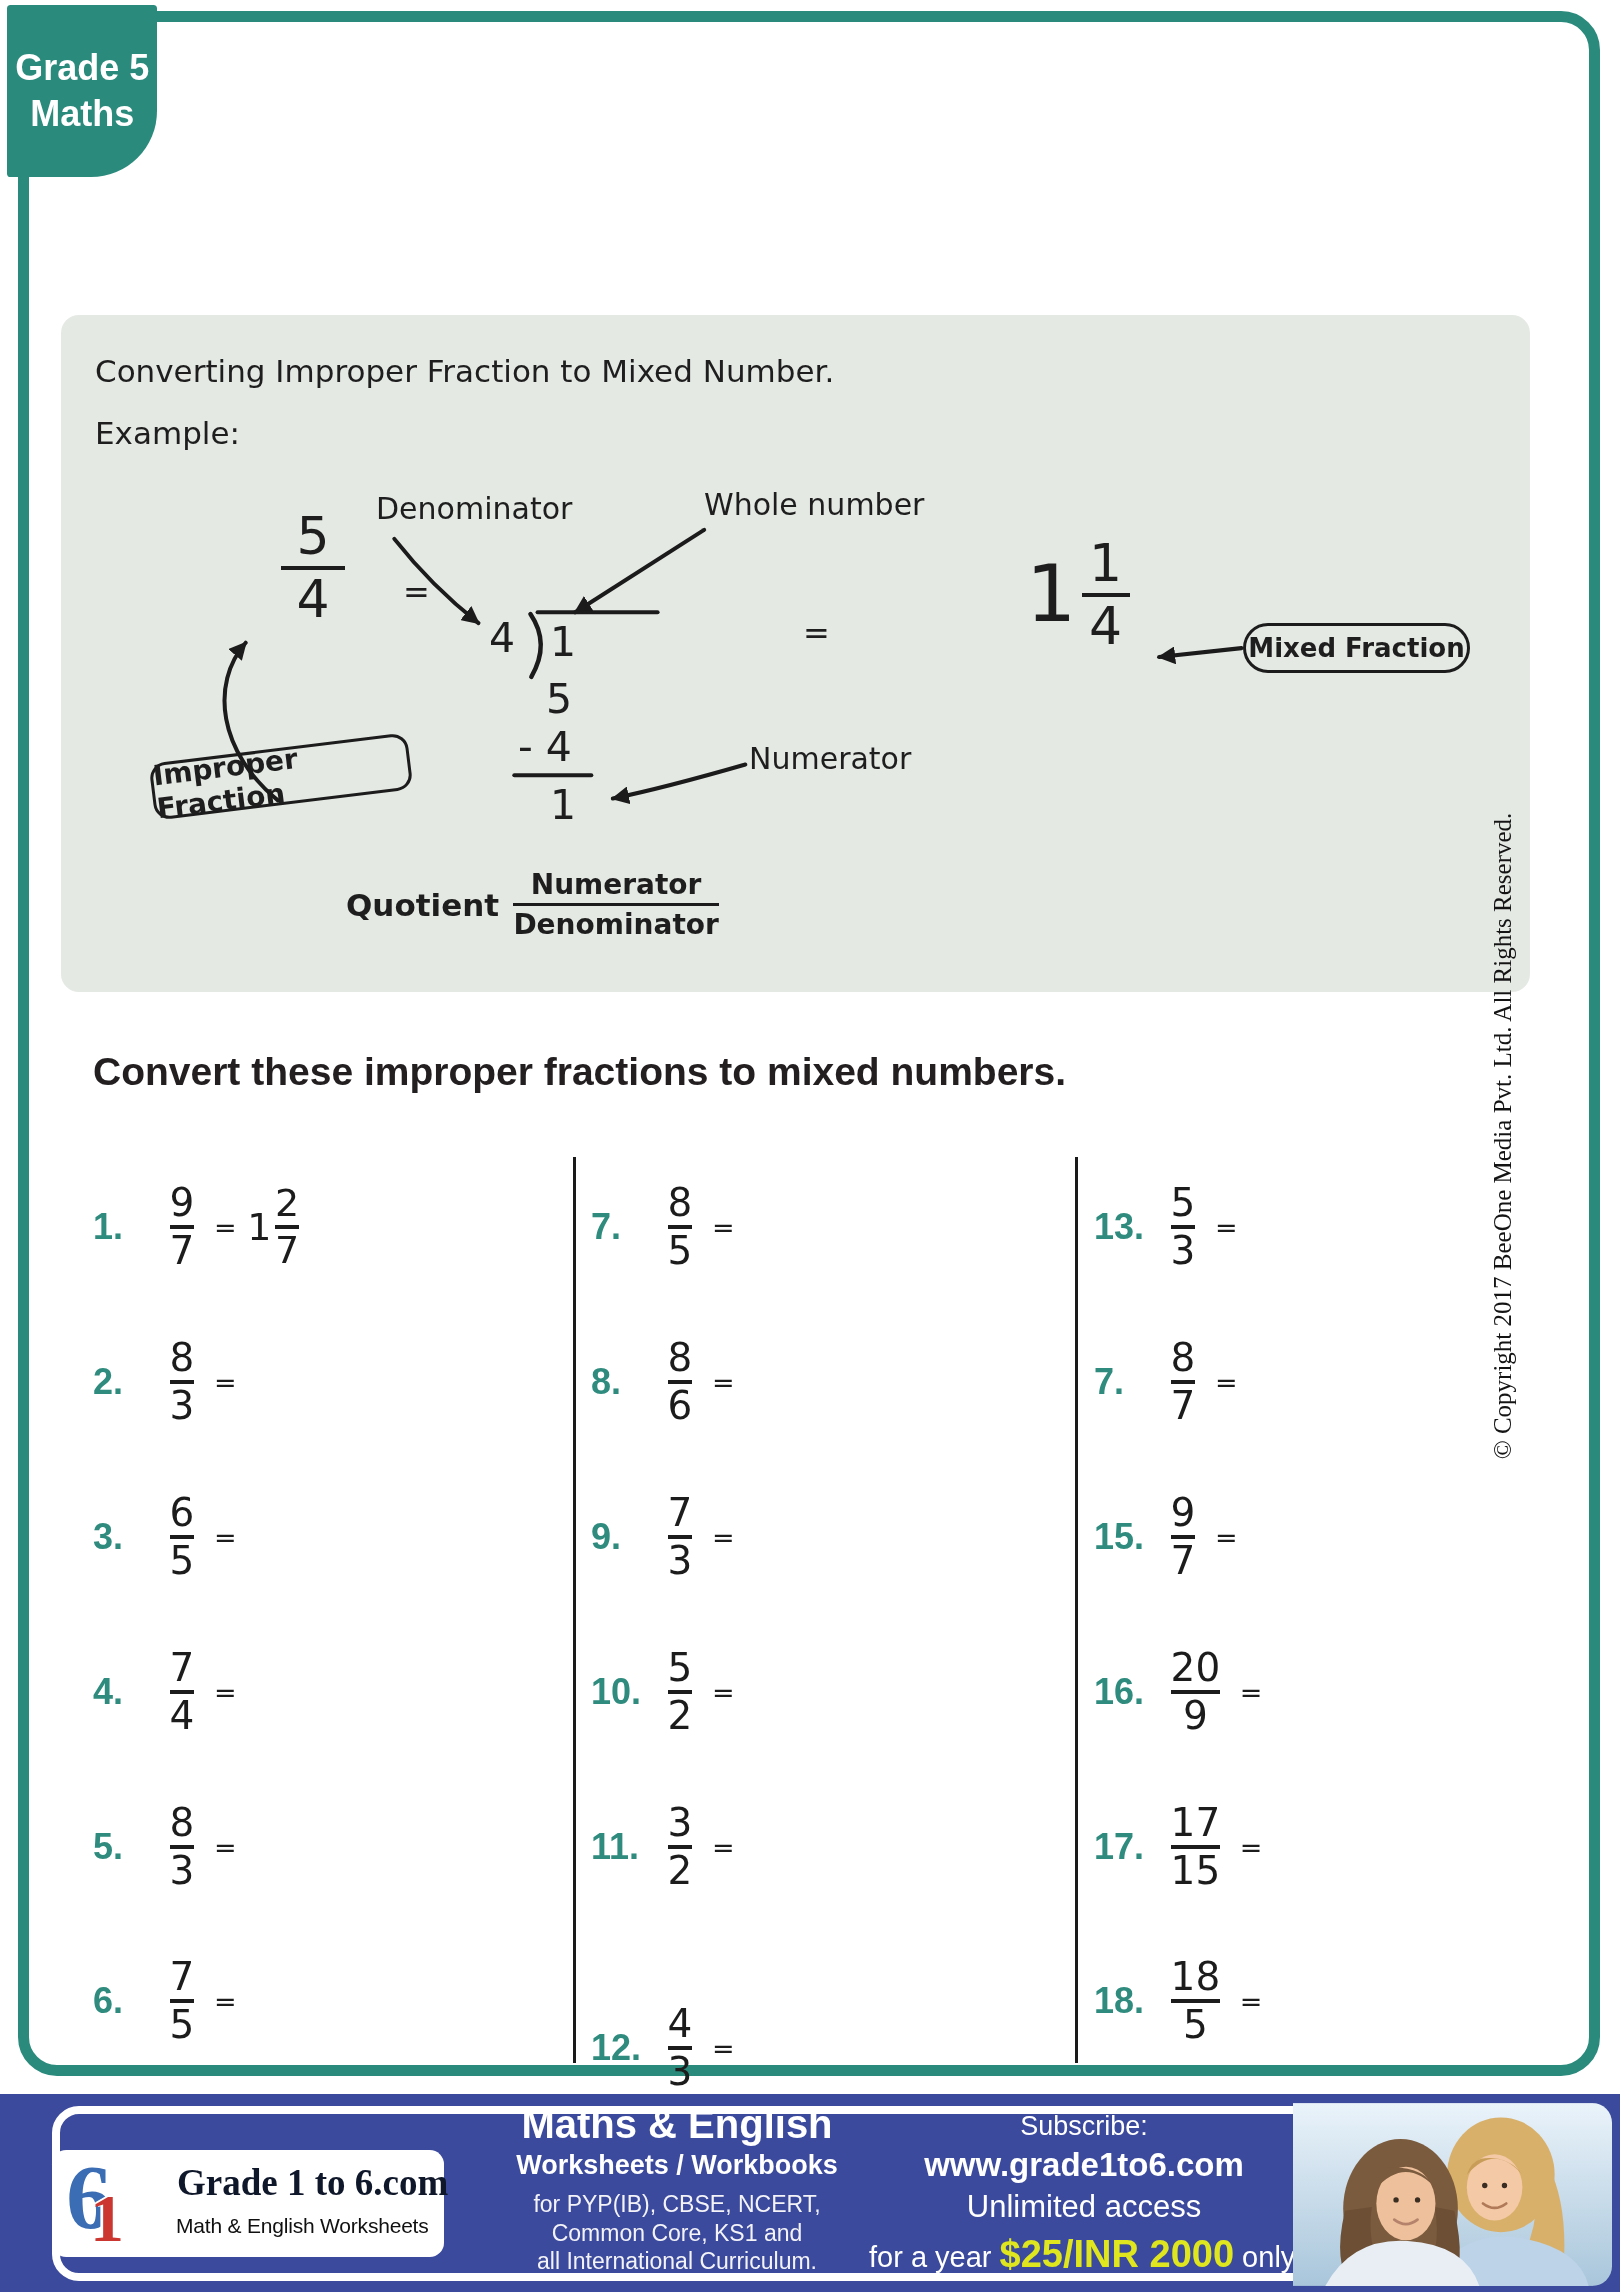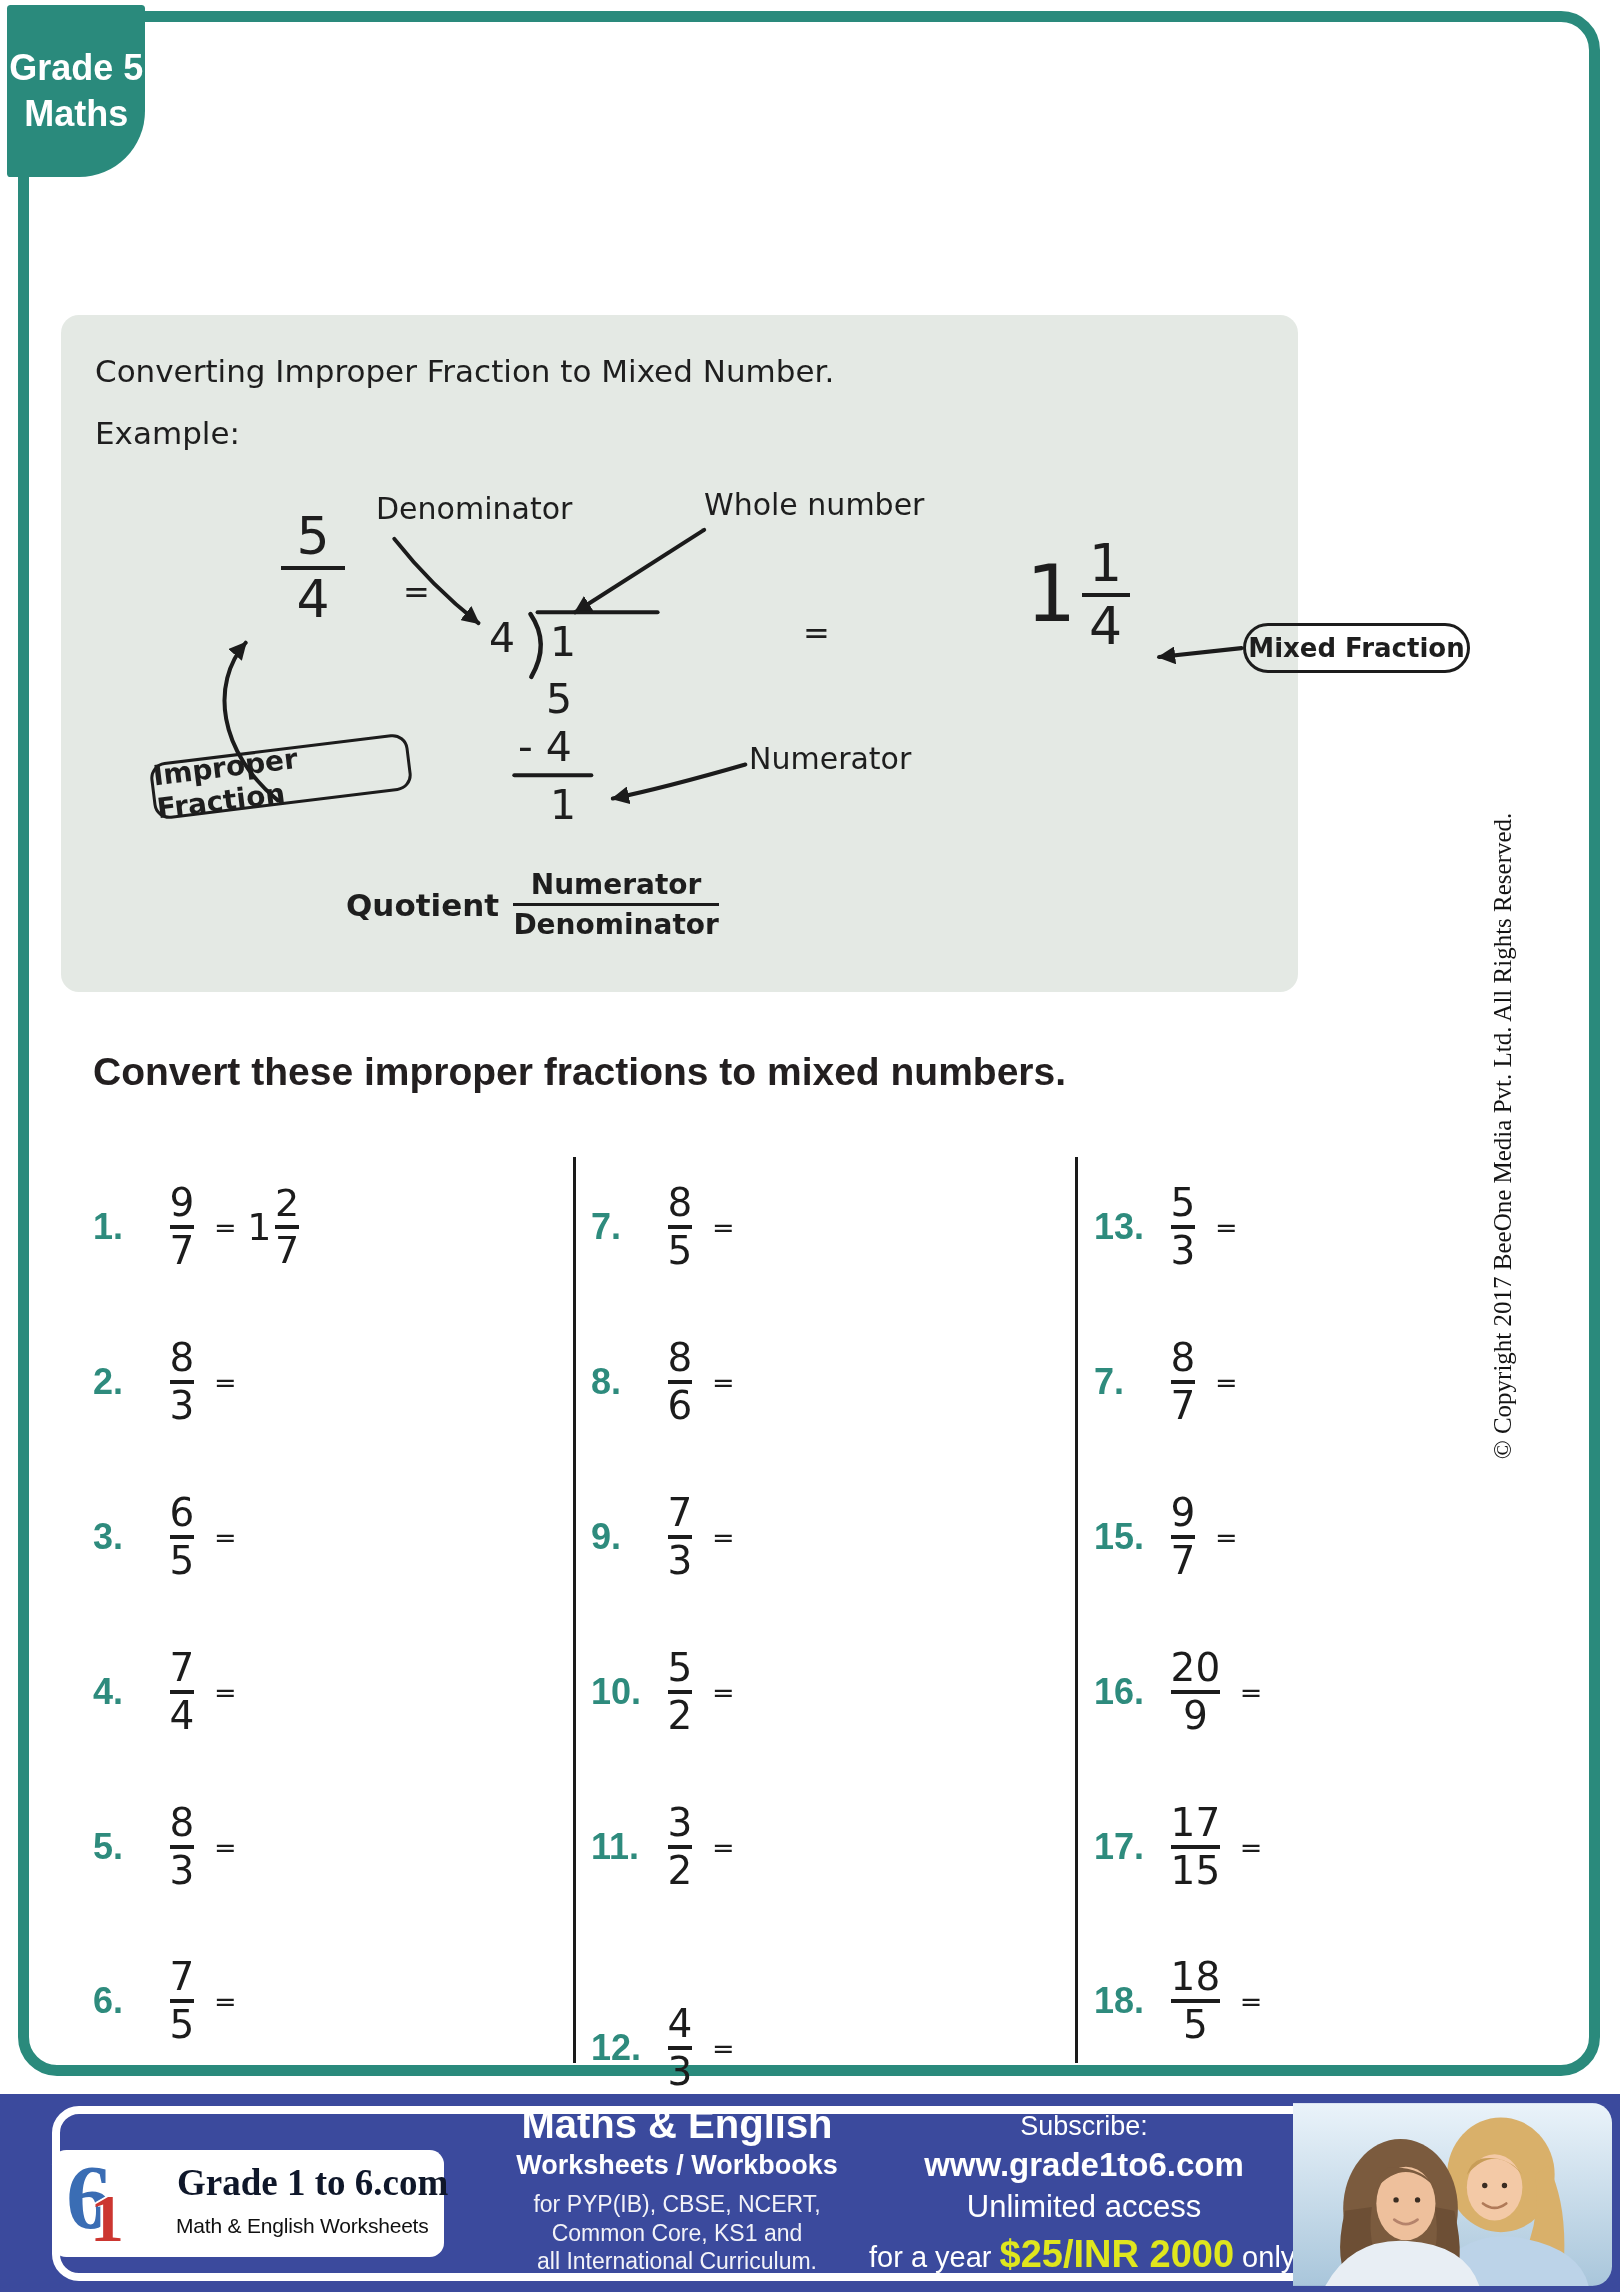--- a/index.html
+++ b/index.html
@@ -2,30 +2,30 @@
 <html style="--teal: #2a8a7c; --number_teal: #2e8b7d; --example_bg: #e4e9e4; --footer_blue: #3b4a9d; --yellow: #dfe61e; --logo_blue: #3a6db4; --logo_red: #cc3630; --text_dark: #231f20;font-size:14.3px"><head>
 <meta charset="utf-8">
 <style>
   html,body{margin:0;padding:0;background:#fff;}
   #page{position:relative;width:1620px;height:2293px;background:#ffffff;overflow:hidden;
         font-family:"Liberation Sans",sans-serif;color:var(--text_dark,#231f20);}
 
   
   .frame{position:absolute;left:18px;top:10.7px;width:1582px;height:2065px;box-sizing:border-box;
          border:11.6px solid var(--teal,#2a8a7c);border-radius:39px;z-index:1;}
-  .badge{position:absolute;left:7.2px;top:5.4px;width:138px;height:172px;background:var(--teal,#2a8a7c);
+  .badge{position:absolute;left:7.2px;top:5.4px;width:150px;height:172px;background:var(--teal,#2a8a7c);
          border-radius:3.6px 3.6px 66px 3.6px;z-index:3;display:flex;flex-direction:column;
          justify-content:center;align-items:center;color:#fff;font-weight:bold;font-size:36px;line-height:1.3;}
 
   
   .title{position:absolute;left:188px;right:45px;top:50px;text-align:center;z-index:2;
          font-size:57px;font-weight:bold;letter-spacing:0.9px;line-height:1.16;color:var(--text_dark,#231f20);}
 
   
-  .examplebox{position:absolute;left:61px;top:315px;width:1237px;height:677px;background:var(--example_bg,#e4e9e4);
+  .examplebox{position:absolute;left:61px;top:315px;width:1469px;height:677px;background:var(--example_bg,#e4e9e4);
               border-radius:18px;z-index:2;font-family:"DejaVu Sans",sans-serif;color:#1e1e1e;}
   .examplebox .abs{position:absolute;white-space:nowrap;}
   .ex-heading{left:34px;top:38px;font-size:31px;font-weight:500;}
   .ex-label{left:34px;top:100px;font-size:31px;font-weight:500;}
   .dlabel{font-size:30px;}
   .dnum{font-size:41px;}
   .eqsign{font-size:32px;}
 
   .vfrac{display:inline-flex;flex-direction:column;align-items:center;}
   .vfrac .bar{align-self:stretch;height:3.6px;background:#1c1c1c;margin:0.9px 0;}

